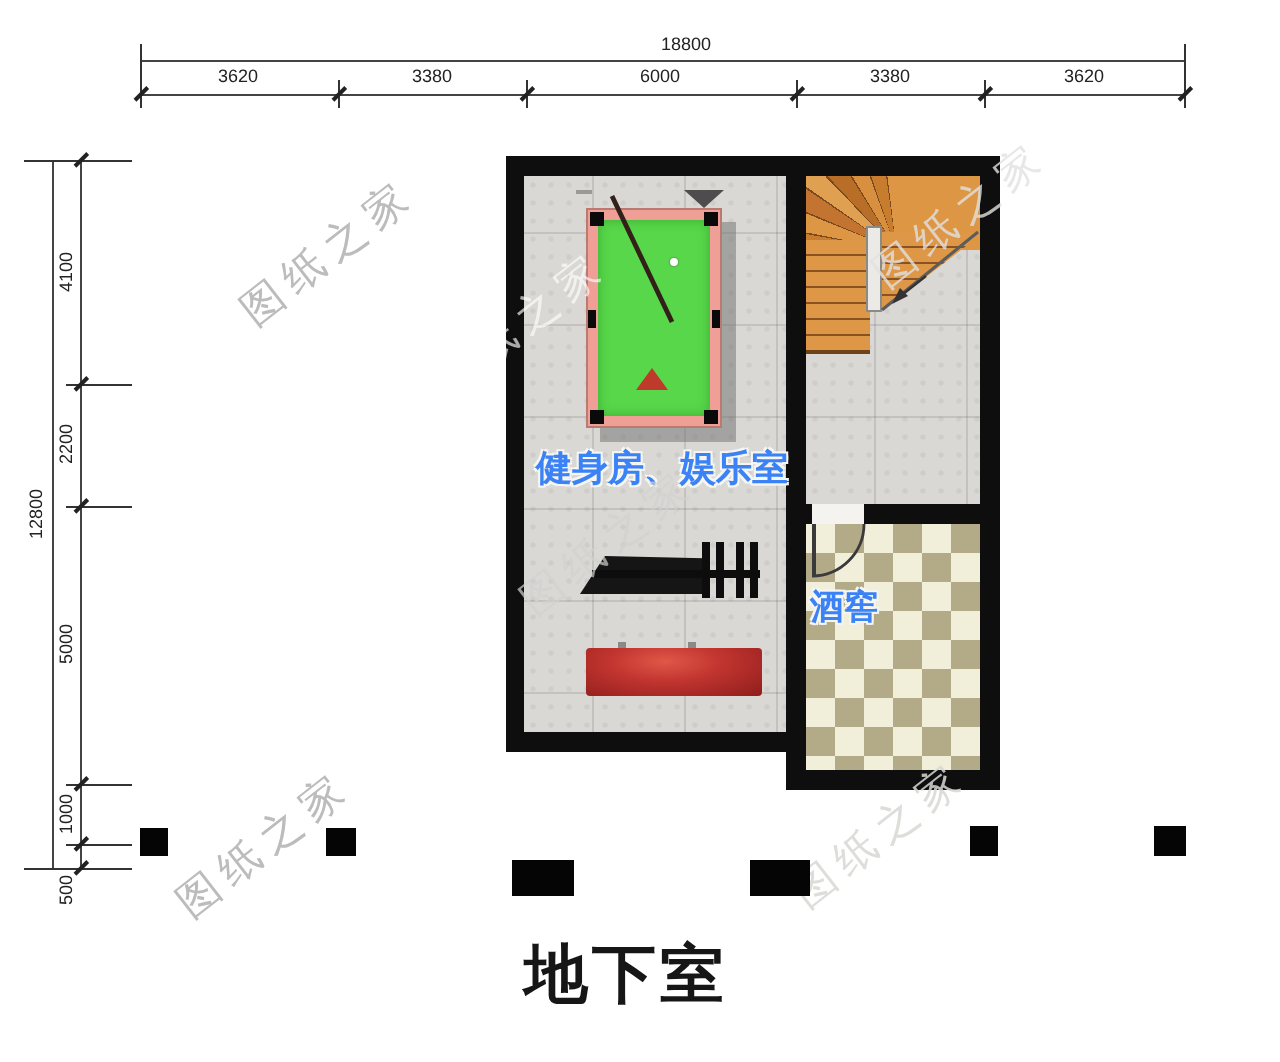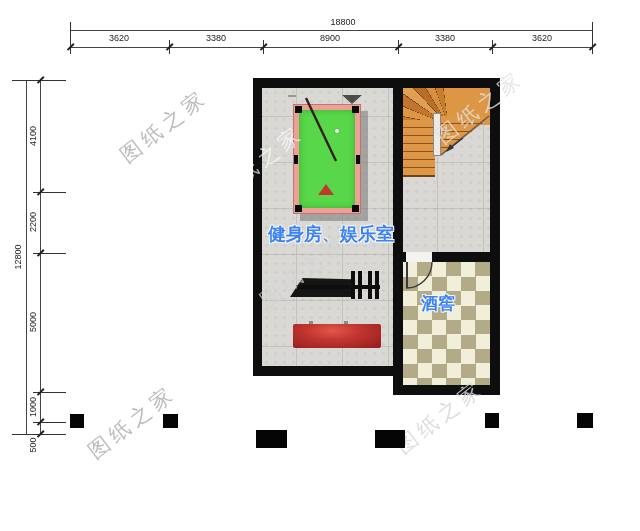--- a/index.html
+++ b/index.html
@@ -58,21 +58,21 @@
   <div class="abs dimtick" style="left:492px;top:40px;width:1px;height:14px;"></div>
   <div class="abs slash" style="left:66px;top:46px;"></div>
   <div class="abs slash" style="left:165px;top:46px;"></div>
   <div class="abs slash" style="left:259px;top:46px;"></div>
   <div class="abs slash" style="left:394px;top:46px;"></div>
   <div class="abs slash" style="left:488px;top:46px;"></div>
   <div class="abs slash" style="left:588px;top:46px;"></div>
   <div class="abs dimtext" style="left:313px;top:17px;width:60px;">18800</div>
   <div class="abs dimtext" style="left:101px;top:33px;width:36px;">3620</div>
   <div class="abs dimtext" style="left:198px;top:33px;width:36px;">3380</div>
-  <div class="abs dimtext" style="left:312px;top:33px;width:36px;">8900</div>
+  <div class="abs dimtext" style="left:312px;top:33px;width:36px;">6000</div>
   <div class="abs dimtext" style="left:427px;top:33px;width:36px;">3380</div>
   <div class="abs dimtext" style="left:524px;top:33px;width:36px;">3620</div>
 
   <div class="abs dimline" style="left:26px;top:80px;width:1px;height:354px;"></div>
   <div class="abs dimline" style="left:40px;top:80px;width:1px;height:354px;"></div>
   <div class="abs dimtick" style="left:12px;top:80px;width:54px;height:1px;"></div>
   <div class="abs dimtick" style="left:12px;top:434px;width:54px;height:1px;"></div>
   <div class="abs dimtick" style="left:33px;top:192px;width:33px;height:1px;"></div>
   <div class="abs dimtick" style="left:33px;top:253px;width:33px;height:1px;"></div>
   <div class="abs dimtick" style="left:33px;top:392px;width:33px;height:1px;"></div>
@@ -137,30 +137,31 @@
   <svg class="abs" width="640" height="531" style="left:0;top:0;pointer-events:none;">
     <line x1="306" y1="98" x2="336" y2="161" stroke="#33201a" stroke-width="2.4"></line>
     <path d="M 432 262 A 26 26 0 0 1 406 288" fill="none" stroke="#3a3a3a" stroke-width="1.4"></path>
     <line x1="407" y1="262" x2="407" y2="288" stroke="#3a3a3a" stroke-width="2"></line>
     <line x1="441" y1="155" x2="489" y2="116" stroke="#5c5c5c" stroke-width="1.5"></line>
     <line x1="449" y1="149" x2="463" y2="138" stroke="#333" stroke-width="1.2"></line>
     <polygon points="446,152 454,148 450,144" fill="#333"></polygon>
   </svg>
 
   <div class="abs roomlabel" style="left:268px;top:222px;font-size:18px;">健身房、娱乐室</div>
-  <div class="abs roomlabel" style="left:421px;top:292px;font-size:17px;">酒窖</div>
+  <div class="abs roomlabel" style="left:405px;top:292px;font-size:17px;">酒窖</div>
 
   <div class="abs watermark" style="left:112px;top:112px;color:rgba(176,176,176,0.85);">图纸之家</div>
   <div class="abs watermark" style="left:428px;top:93px;color:rgba(225,225,225,0.80);">图纸之家</div>
   <div class="abs watermark" style="left:252px;top:257px;color:rgba(210,210,210,0.70);">图纸之家</div>
   <div class="abs watermark" style="left:208px;top:148px;color:rgba(255,255,255,0.65);">图纸之家</div>
   <div class="abs watermark" style="left:80px;top:408px;color:rgba(176,176,176,0.85);">图纸之家</div>
   <div class="abs watermark" style="left:388px;top:403px;color:rgba(215,215,212,0.85);">图纸之家</div>
 
   <div class="abs pillar" style="left:70px;top:414px;width:14px;height:14px;"></div>
   <div class="abs pillar" style="left:163px;top:414px;width:15px;height:14px;"></div>
   <div class="abs pillar" style="left:256px;top:430px;width:31px;height:18px;"></div>
   <div class="abs pillar" style="left:375px;top:430px;width:30px;height:18px;"></div>
   <div class="abs pillar" style="left:485px;top:413px;width:14px;height:15px;"></div>
   <div class="abs pillar" style="left:577px;top:413px;width:16px;height:15px;"></div>
 
+  <div class="abs title" style="left:233px;top:466px;width:160px;">地下室</div>
 
 </div>
 
 </body></html>

